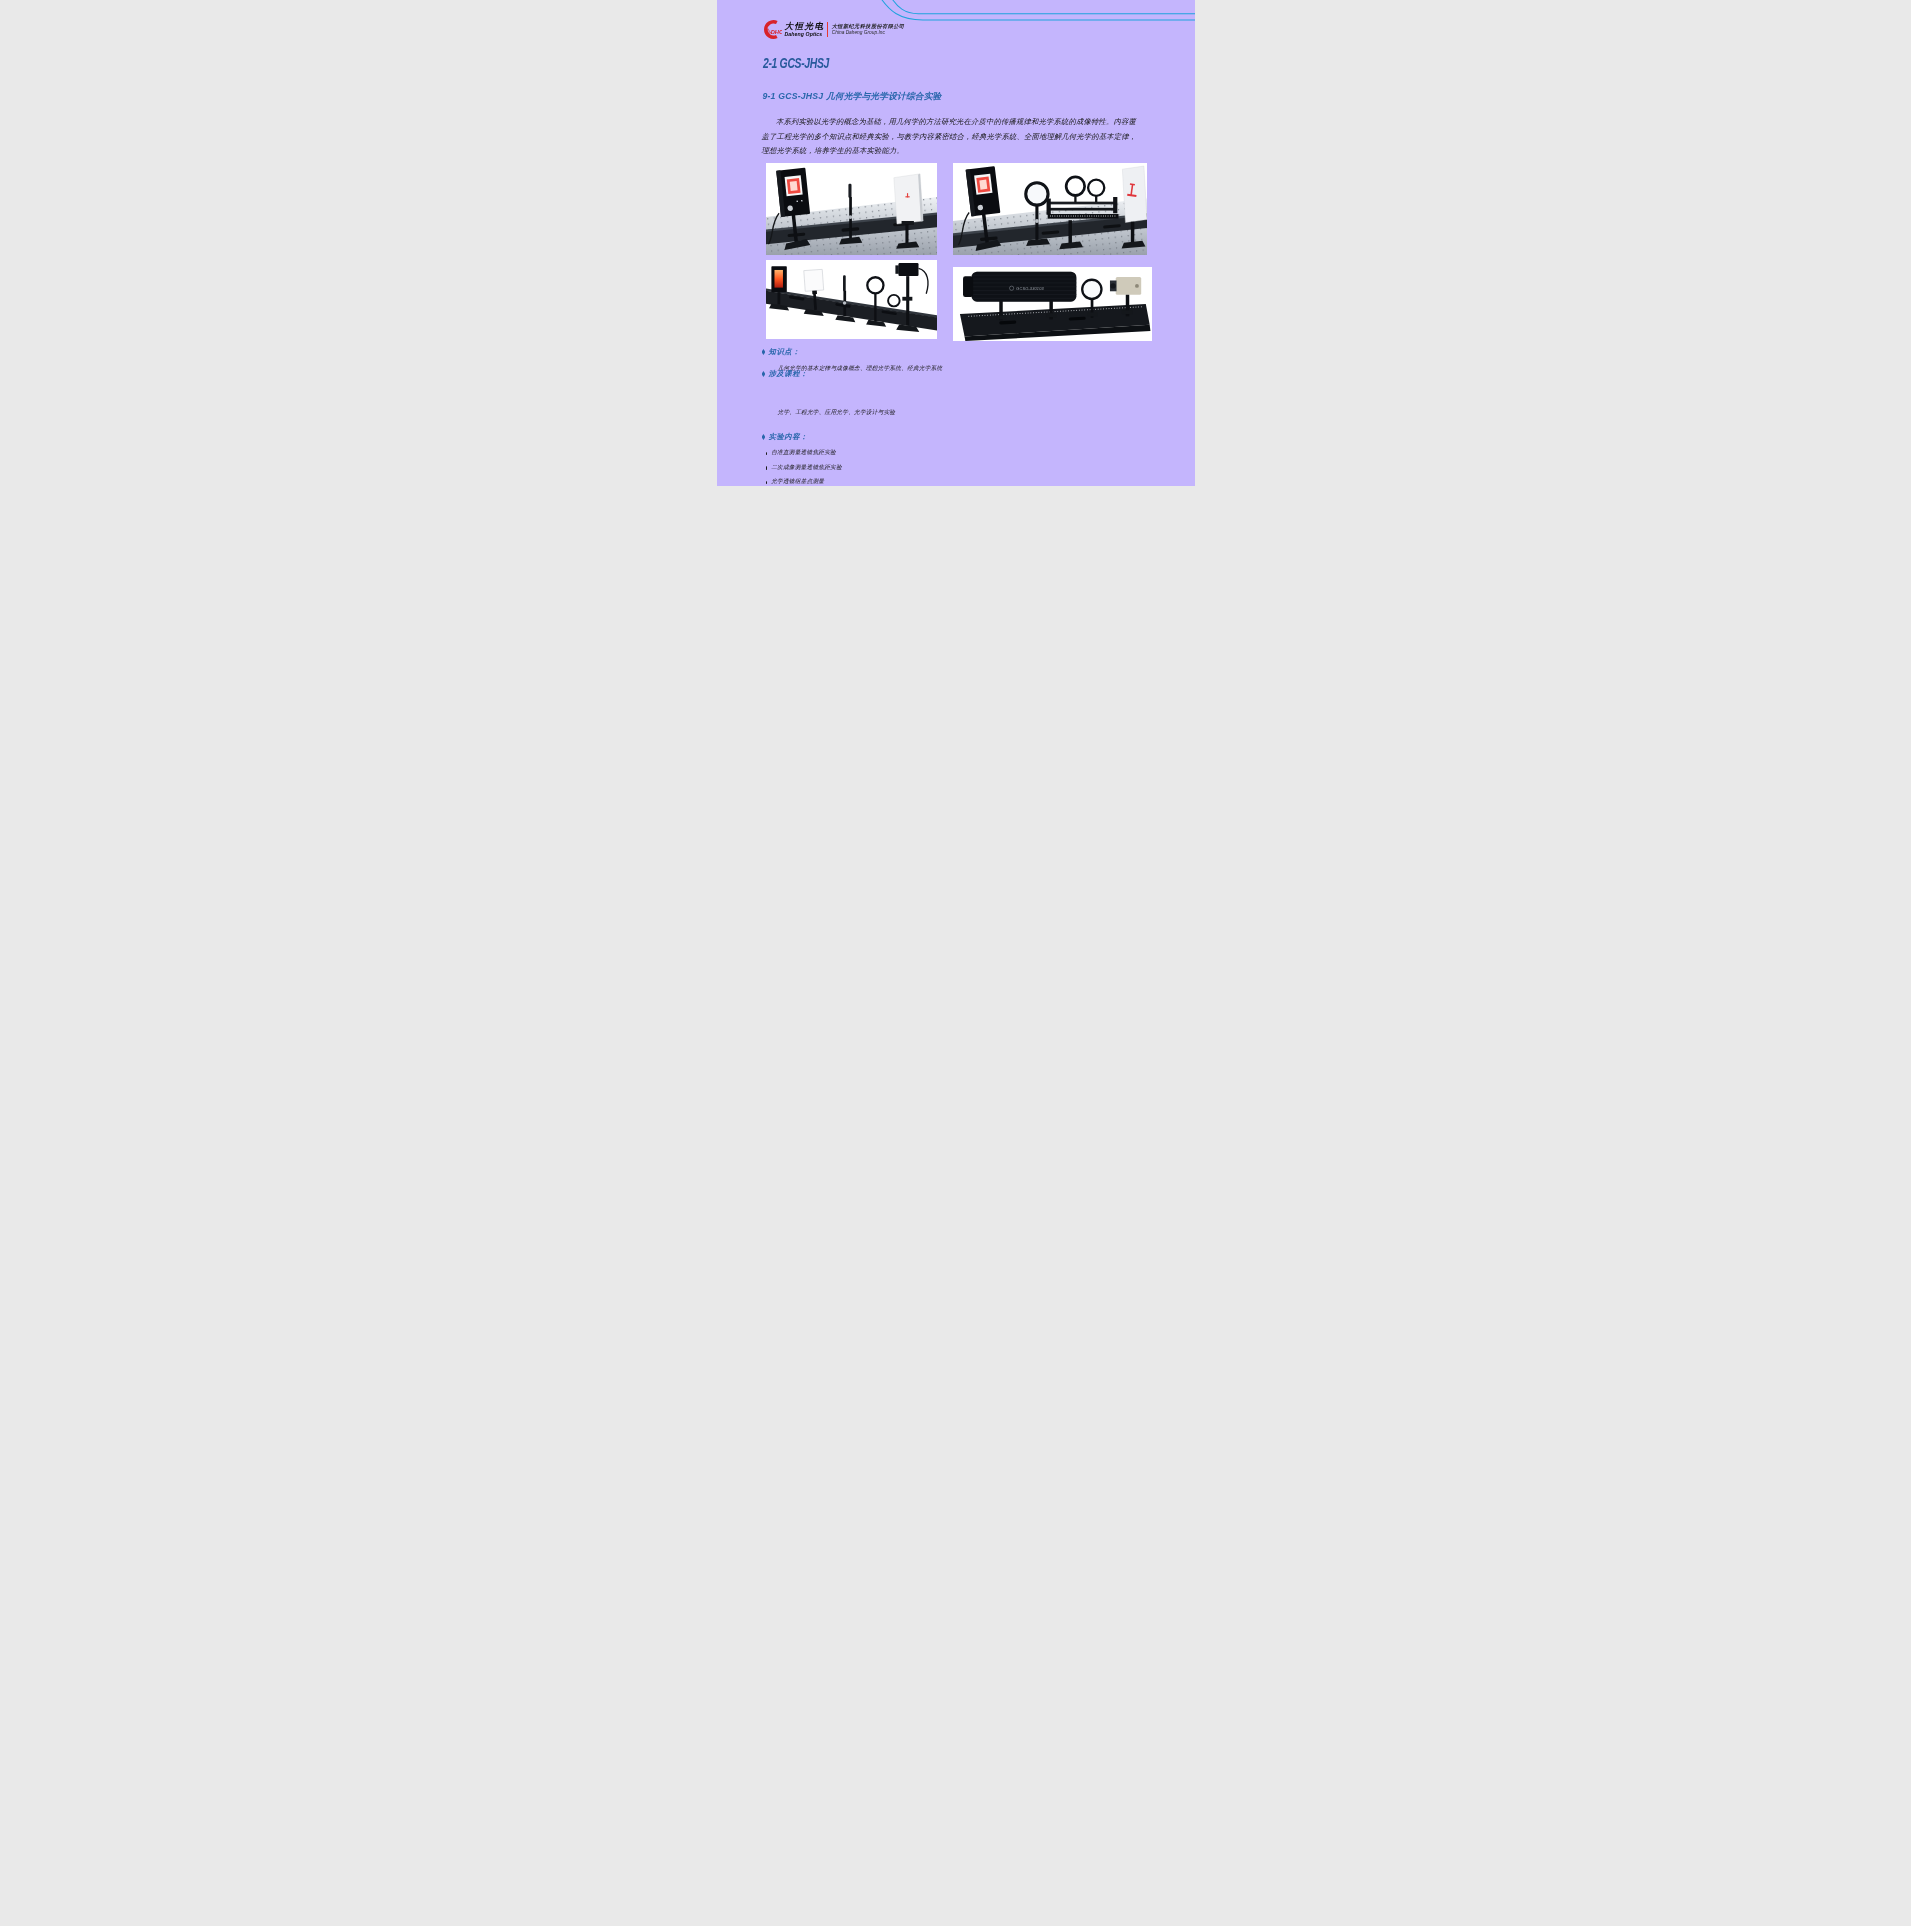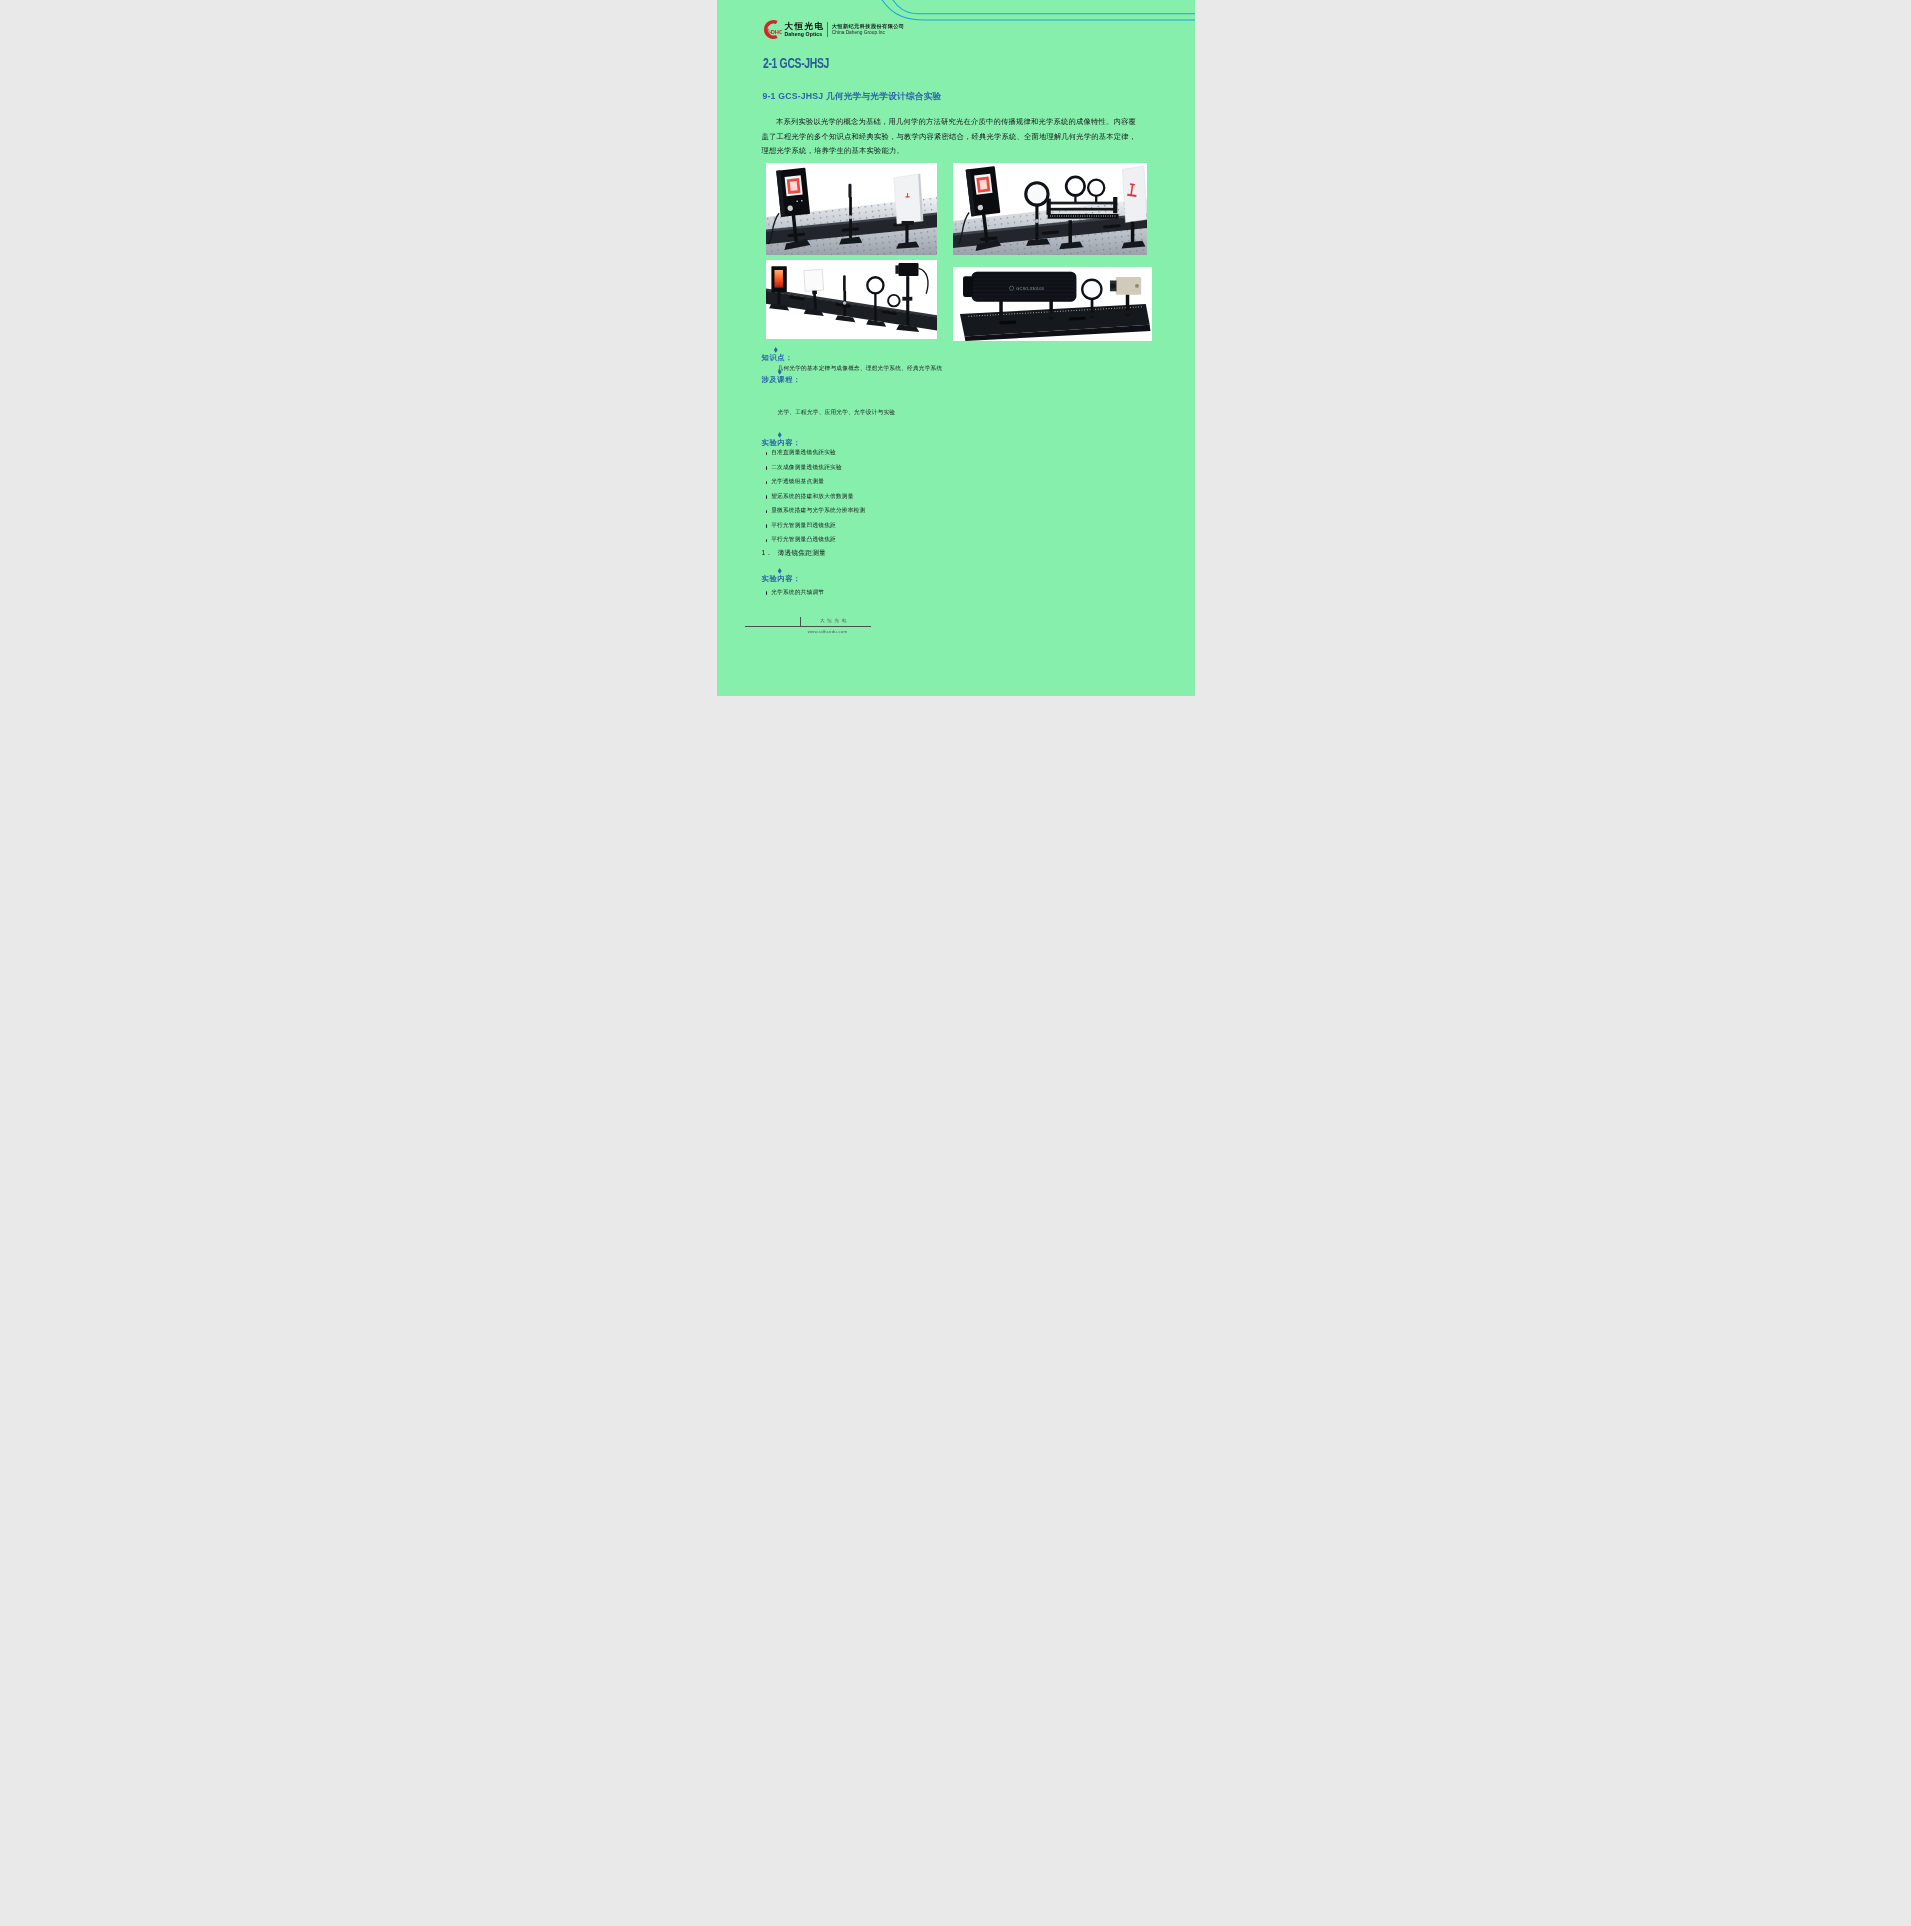--- a/index.html
+++ b/index.html
@@ -1,20 +1,21 @@
 <!DOCTYPE html>
 <html style="font-size:6.2px"><head>
 <meta charset="utf-8">
 <style>
   html,body{margin:0;padding:0;background:#e9e9e9;}
   .page{
-    position:relative; width:478px; height:696px; margin:0 auto;
-    background:#86efac; overflow:hidden;
+    position:relative; width:478px; height:486px; margin:0 auto;
+    background:#c4b5fd; overflow:hidden;
     font-family:"Liberation Sans","DejaVu Sans",sans-serif;
     color:#1a1a1a;
+    font-style:italic;
   }
   
   .deco{position:absolute;top:0;left:0;width:478px;height:25px;}
   
   .logo-row{position:absolute;left:44px;top:19px;display:flex;align-items:center;height:21px;}
   .logo-mark{width:21.6px;height:21px;flex:0 0 auto;}
   .brand-col{margin-left:2.3px;display:flex;flex-direction:column;justify-content:center;}
   .brand-cn{font-size:8.5px;font-weight:700;color:#0d0d0d;letter-spacing:1.5px;line-height:1.05;}
   .brand-en{font-size:5.2px;font-weight:700;color:#0d0d0d;letter-spacing:0.1px;margin-top:0.8px;}
   .red-divider{width:1.2px;height:14.6px;background:#e8382f;margin:0 3.5px 0 2.7px;flex:0 0 auto;}
@@ -35,21 +36,21 @@
   .intro{position:absolute;left:45px;top:115px;width:391px;font-size:7.3px;line-height:14.5px;letter-spacing:0.2px;color:#141414;}
   .intro .line.first{text-indent:2em;}
   
   .photo{position:absolute;overflow:hidden;}
   .photo svg{display:block;width:100%;height:100%;}
   #photo1{left:49px;top:163px;width:171px;height:92px;}
   #photo2{left:236px;top:163px;width:194px;height:92px;}
   #photo3{left:49px;top:260px;width:171px;height:79px;}
   #photo4{left:236px;top:267px;width:199px;height:74px;}
   
-  .sec-head{position:absolute;left:45px;display:flex;align-items:center;margin:0;flex-direction:column;}
+  .sec-head{position:absolute;left:45px;display:flex;align-items:center;margin:0;}
   .diamond{width:3.9px;height:5.8px;background:#2a67ac;margin-right:3.1px;flex:0 0 auto;
            clip-path:polygon(50% 0,100% 50%,50% 100%,0 50%);}
   .sec-head .txt{font-size:7.3px;font-weight:700;color:#2a67ac;letter-spacing:0.6px;white-space:nowrap;}
   .sec-content{position:absolute;left:61px;font-size:5.7px;color:#161616;letter-spacing:0.2px;white-space:nowrap;}
   .exp-list{position:absolute;left:49px;top:446px;margin:0;padding:0;list-style:none;}
   .exp-list li{display:flex;align-items:center;height:14.5px;font-size:5.7px;color:#161616;letter-spacing:0.2px;}
   .dot{width:1.5px;height:3.5px;background:#1c1c1c;border-radius:0.4px;margin-right:4.2px;flex:0 0 auto;}
   .subsec{position:absolute;left:45px;top:549px;font-size:6.7px;color:#141414;letter-spacing:0.2px;display:flex;align-items:baseline;}
   .subsec .num{margin-right:5.4px;}
   .single-item{position:absolute;left:49px;top:589px;display:flex;align-items:center;font-size:5.7px;color:#161616;letter-spacing:0.2px;}

